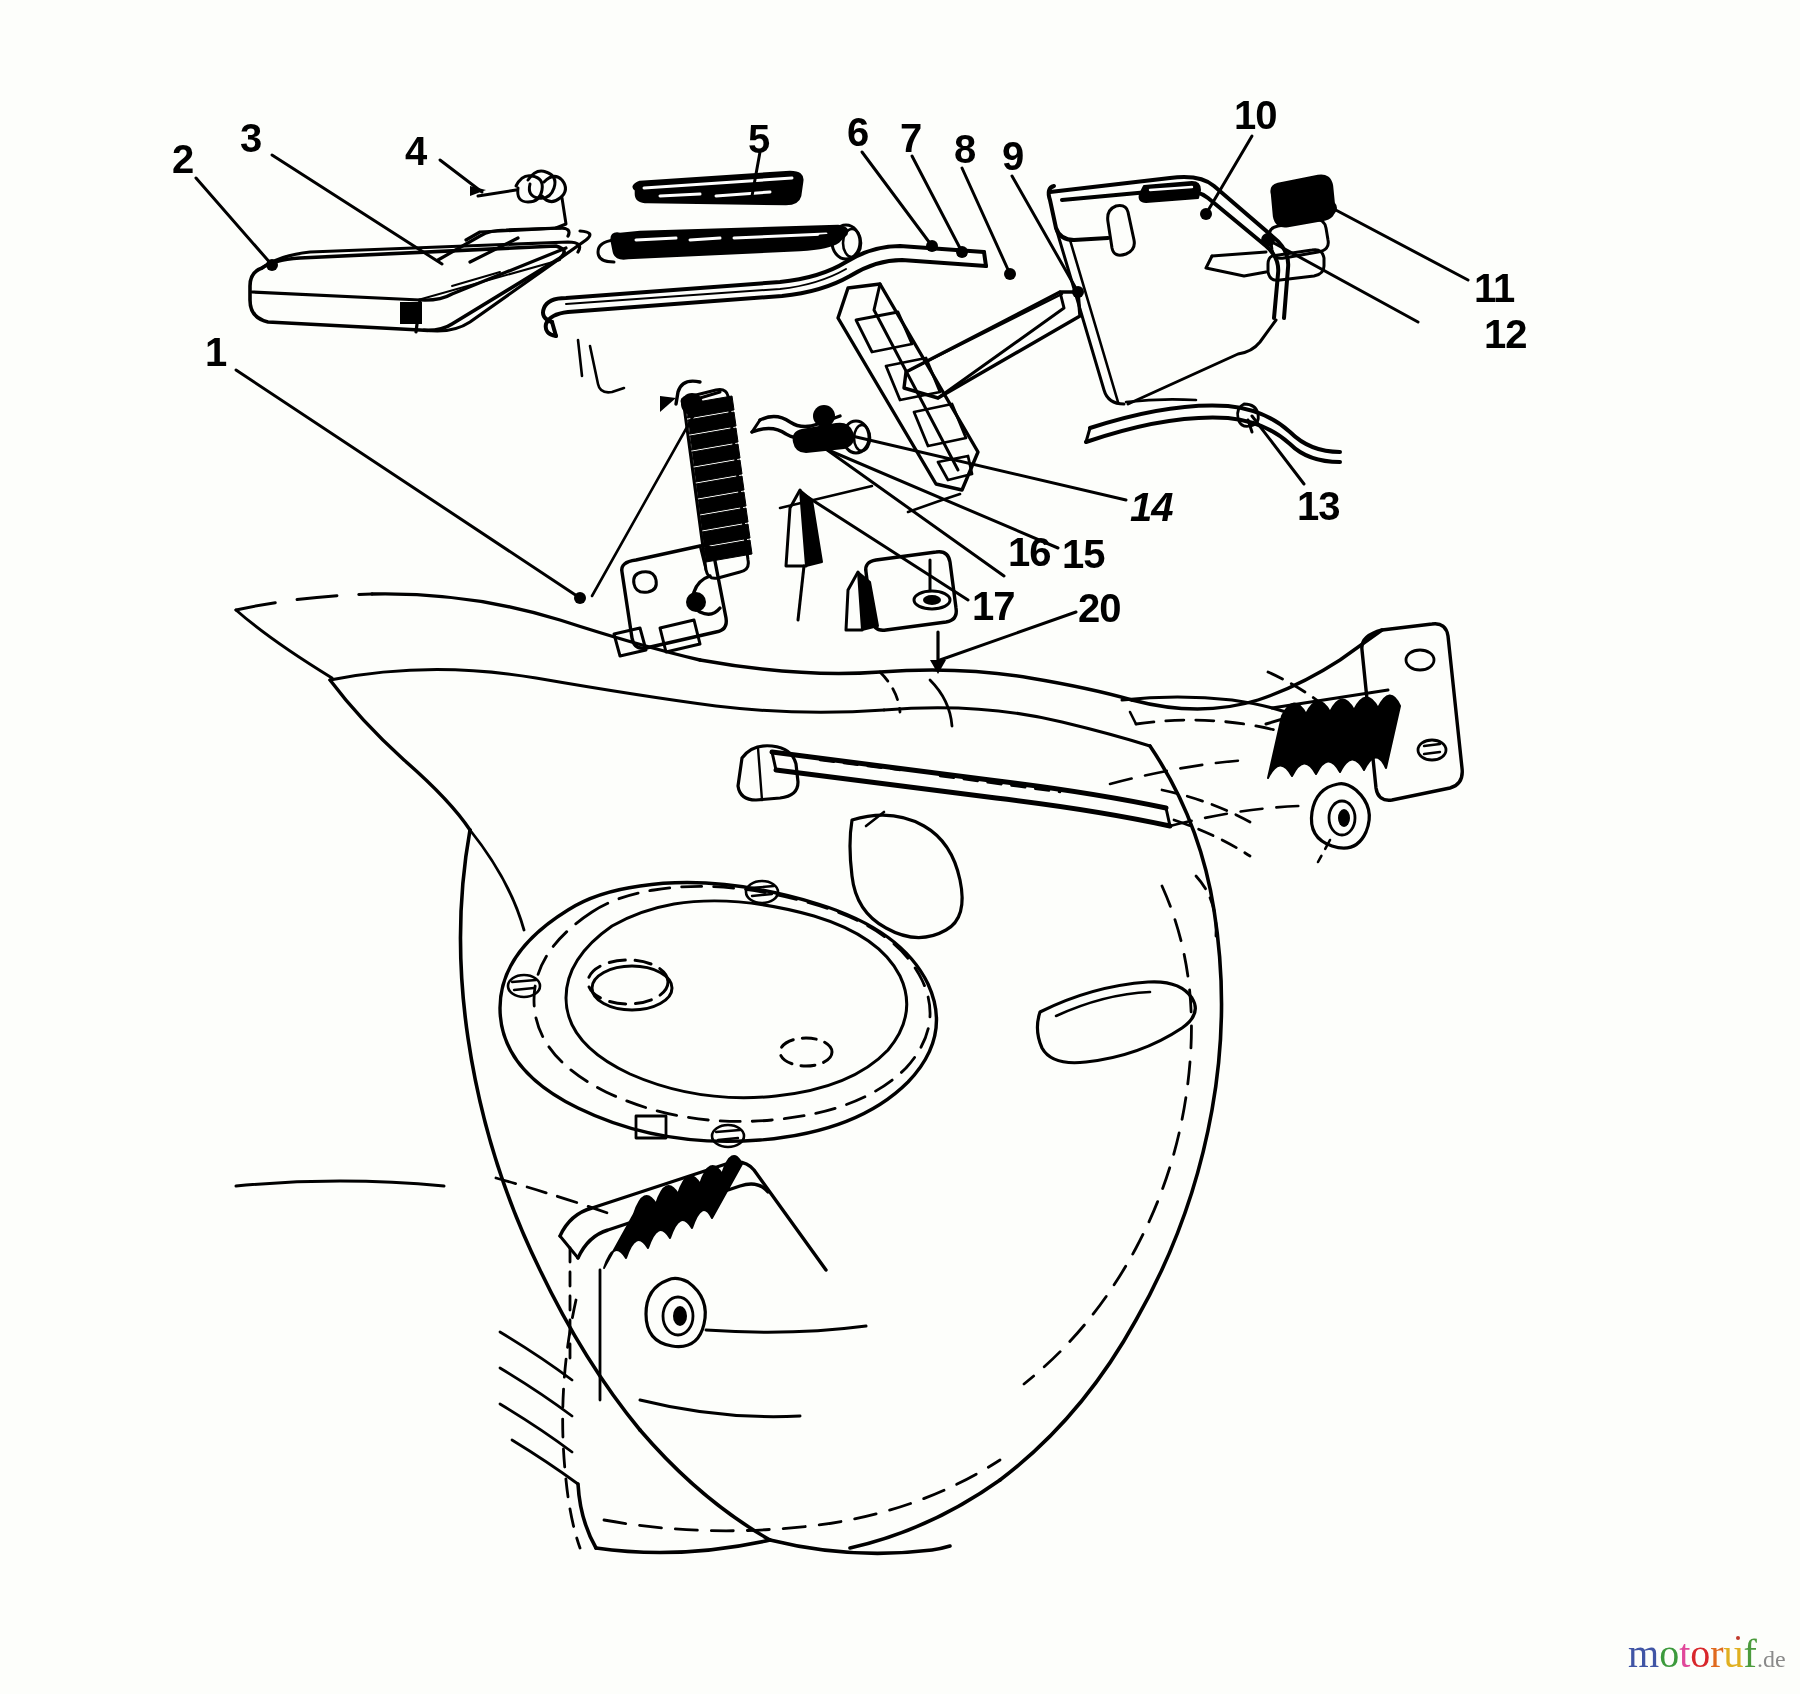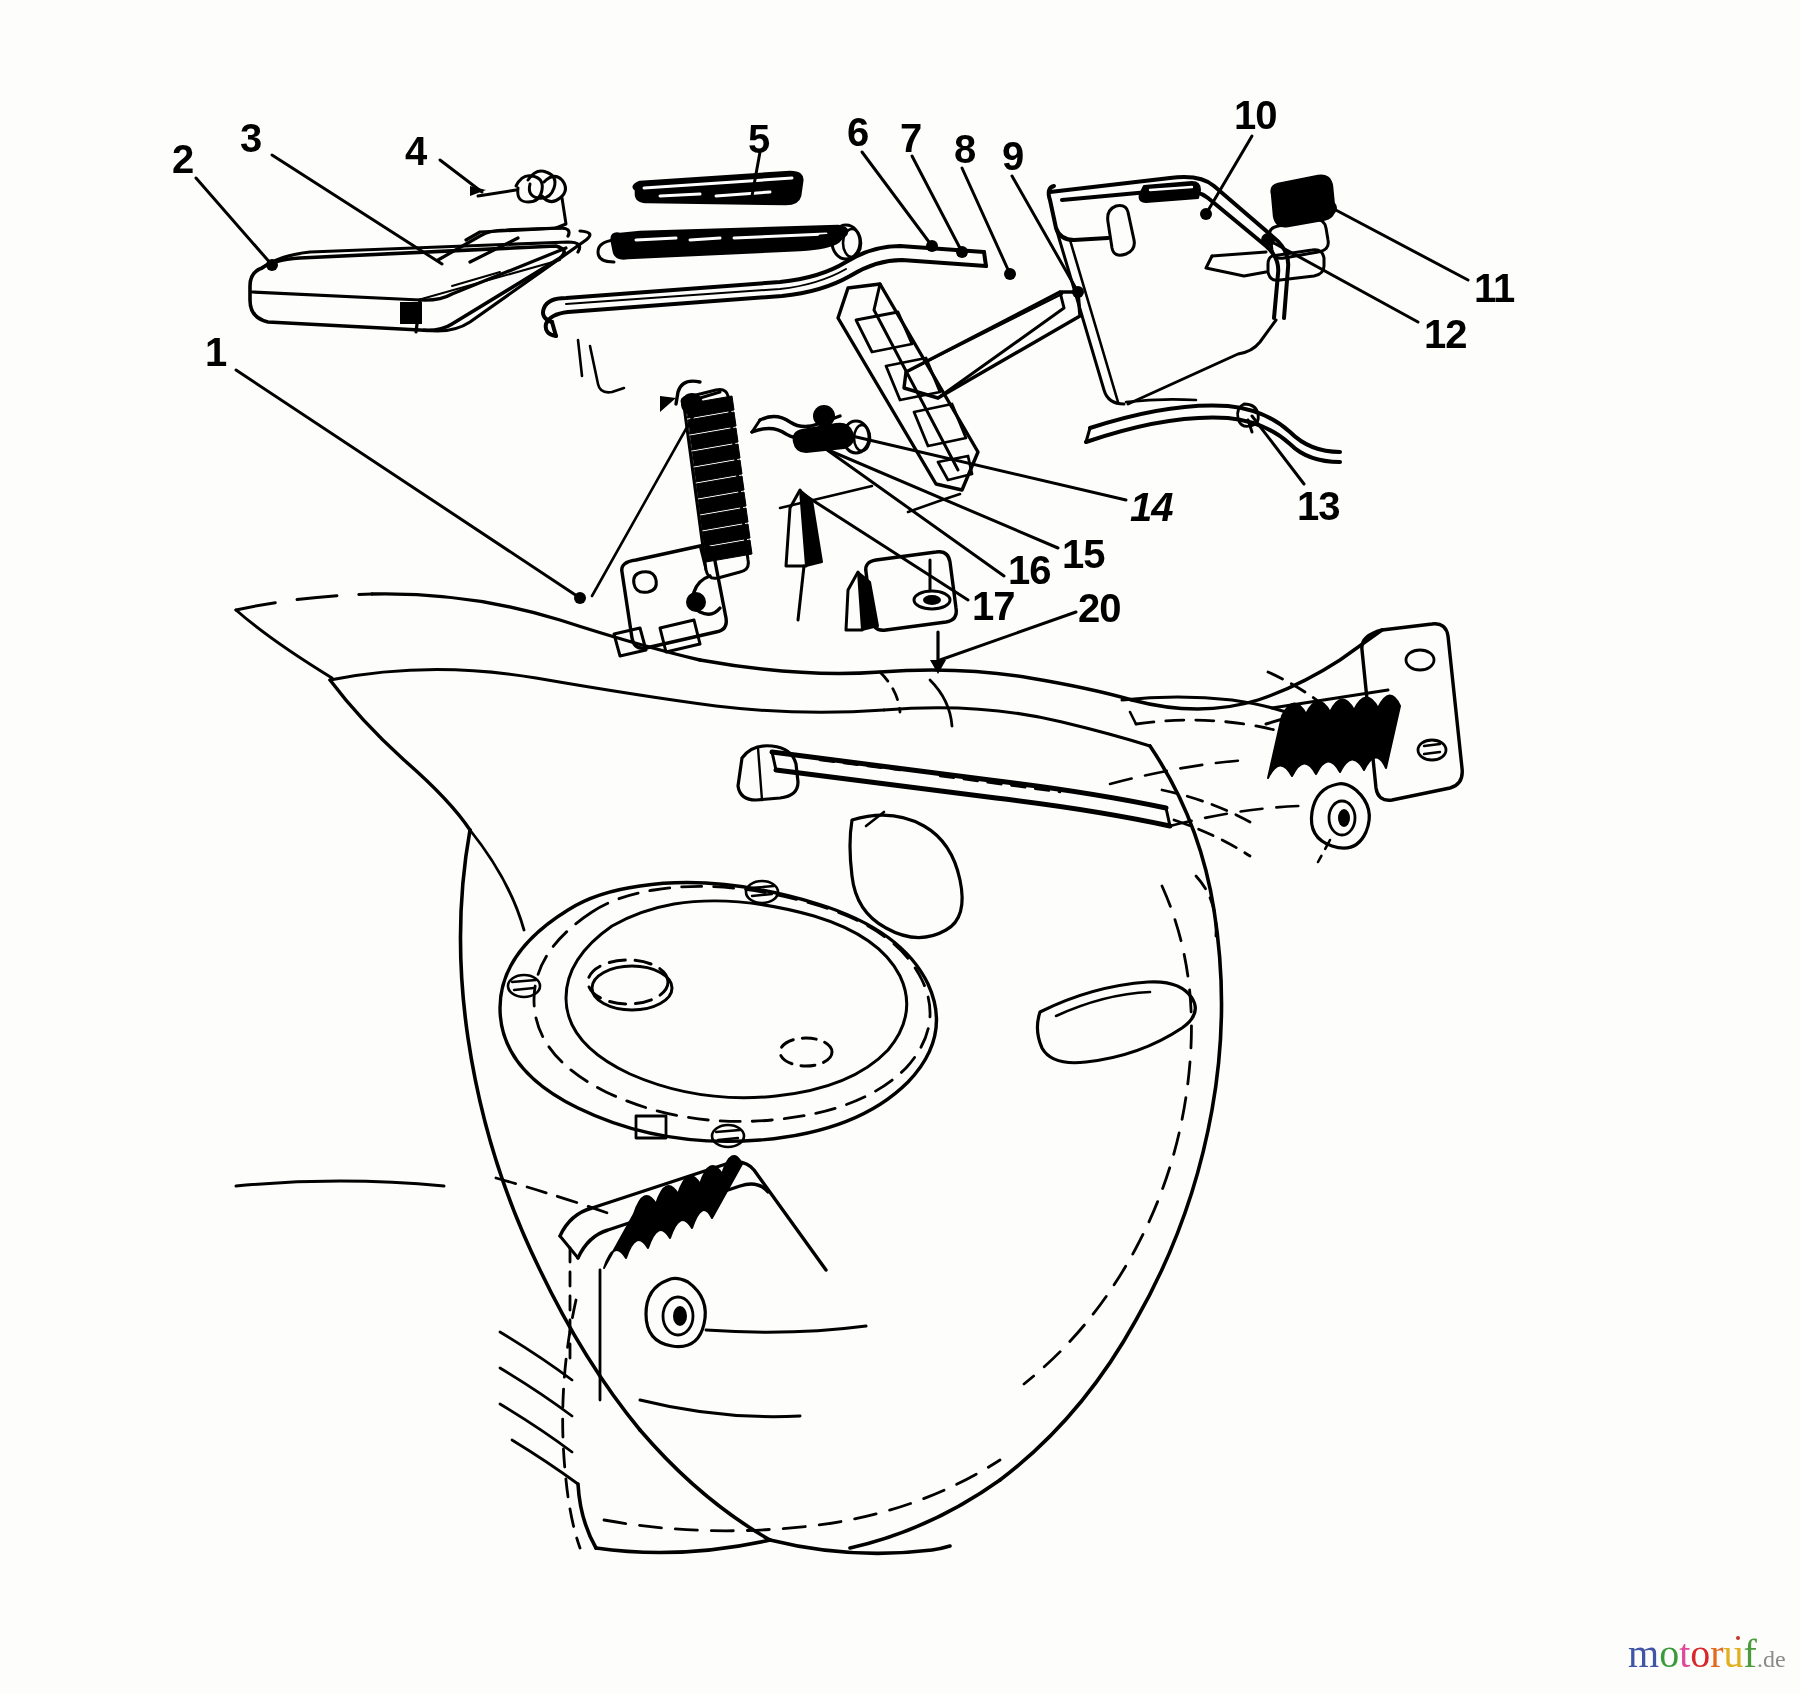--- a/index.html
+++ b/index.html
@@ -422,25 +422,25 @@
   <div class="callout" style="left:172px; top:139px;">2</div>
   <div class="callout" style="left:240px; top:118px;">3</div>
   <div class="callout" style="left:405px; top:131px;">4</div>
   <div class="callout" style="left:748px; top:119px;">5</div>
   <div class="callout" style="left:847px; top:112px;">6</div>
   <div class="callout" style="left:900px; top:118px;">7</div>
   <div class="callout" style="left:954px; top:129px;">8</div>
   <div class="callout" style="left:1002px; top:136px;">9</div>
   <div class="callout" style="left:1234px; top:95px;">10</div>
   <div class="callout" style="left:1474px; top:268px;">11</div>
-  <div class="callout" style="left:1424px; top:314px;">12</div>
+  <div class="callout" style="left:1484px; top:314px;">12</div>
   <div class="callout" style="left:1297px; top:486px;">13</div>
   <div class="callout" style="left:1130px; top:487px;font-style:italic;">14</div>
   <div class="callout" style="left:1062px; top:534px;">15</div>
-  <div class="callout" style="left:1008px; top:550px;">16</div>
+  <div class="callout" style="left:1008px; top:532px;">16</div>
   <div class="callout" style="left:972px; top:586px;">17</div>
   <div class="callout" style="left:1078px; top:588px;">20</div>
 
   <div id="watermark">
     <span class="wm-dot"></span>
     <span class="wm-ch" style="color: rgb(64, 85, 165);">m</span><span class="wm-ch" style="color: rgb(60, 154, 60);">o</span><span class="wm-ch" style="color: rgb(224, 72, 154);">t</span><span class="wm-ch" style="color: rgb(216, 39, 43);">o</span><span class="wm-ch" style="color: rgb(224, 106, 30);">r</span><span class="wm-ch" style="color: rgb(224, 176, 32);">u</span><span class="wm-ch" style="color: rgb(75, 155, 60);">f</span><span class="wm-de" style="color: rgb(138, 138, 138);">.de</span>
   </div>
 
 </div>
 

